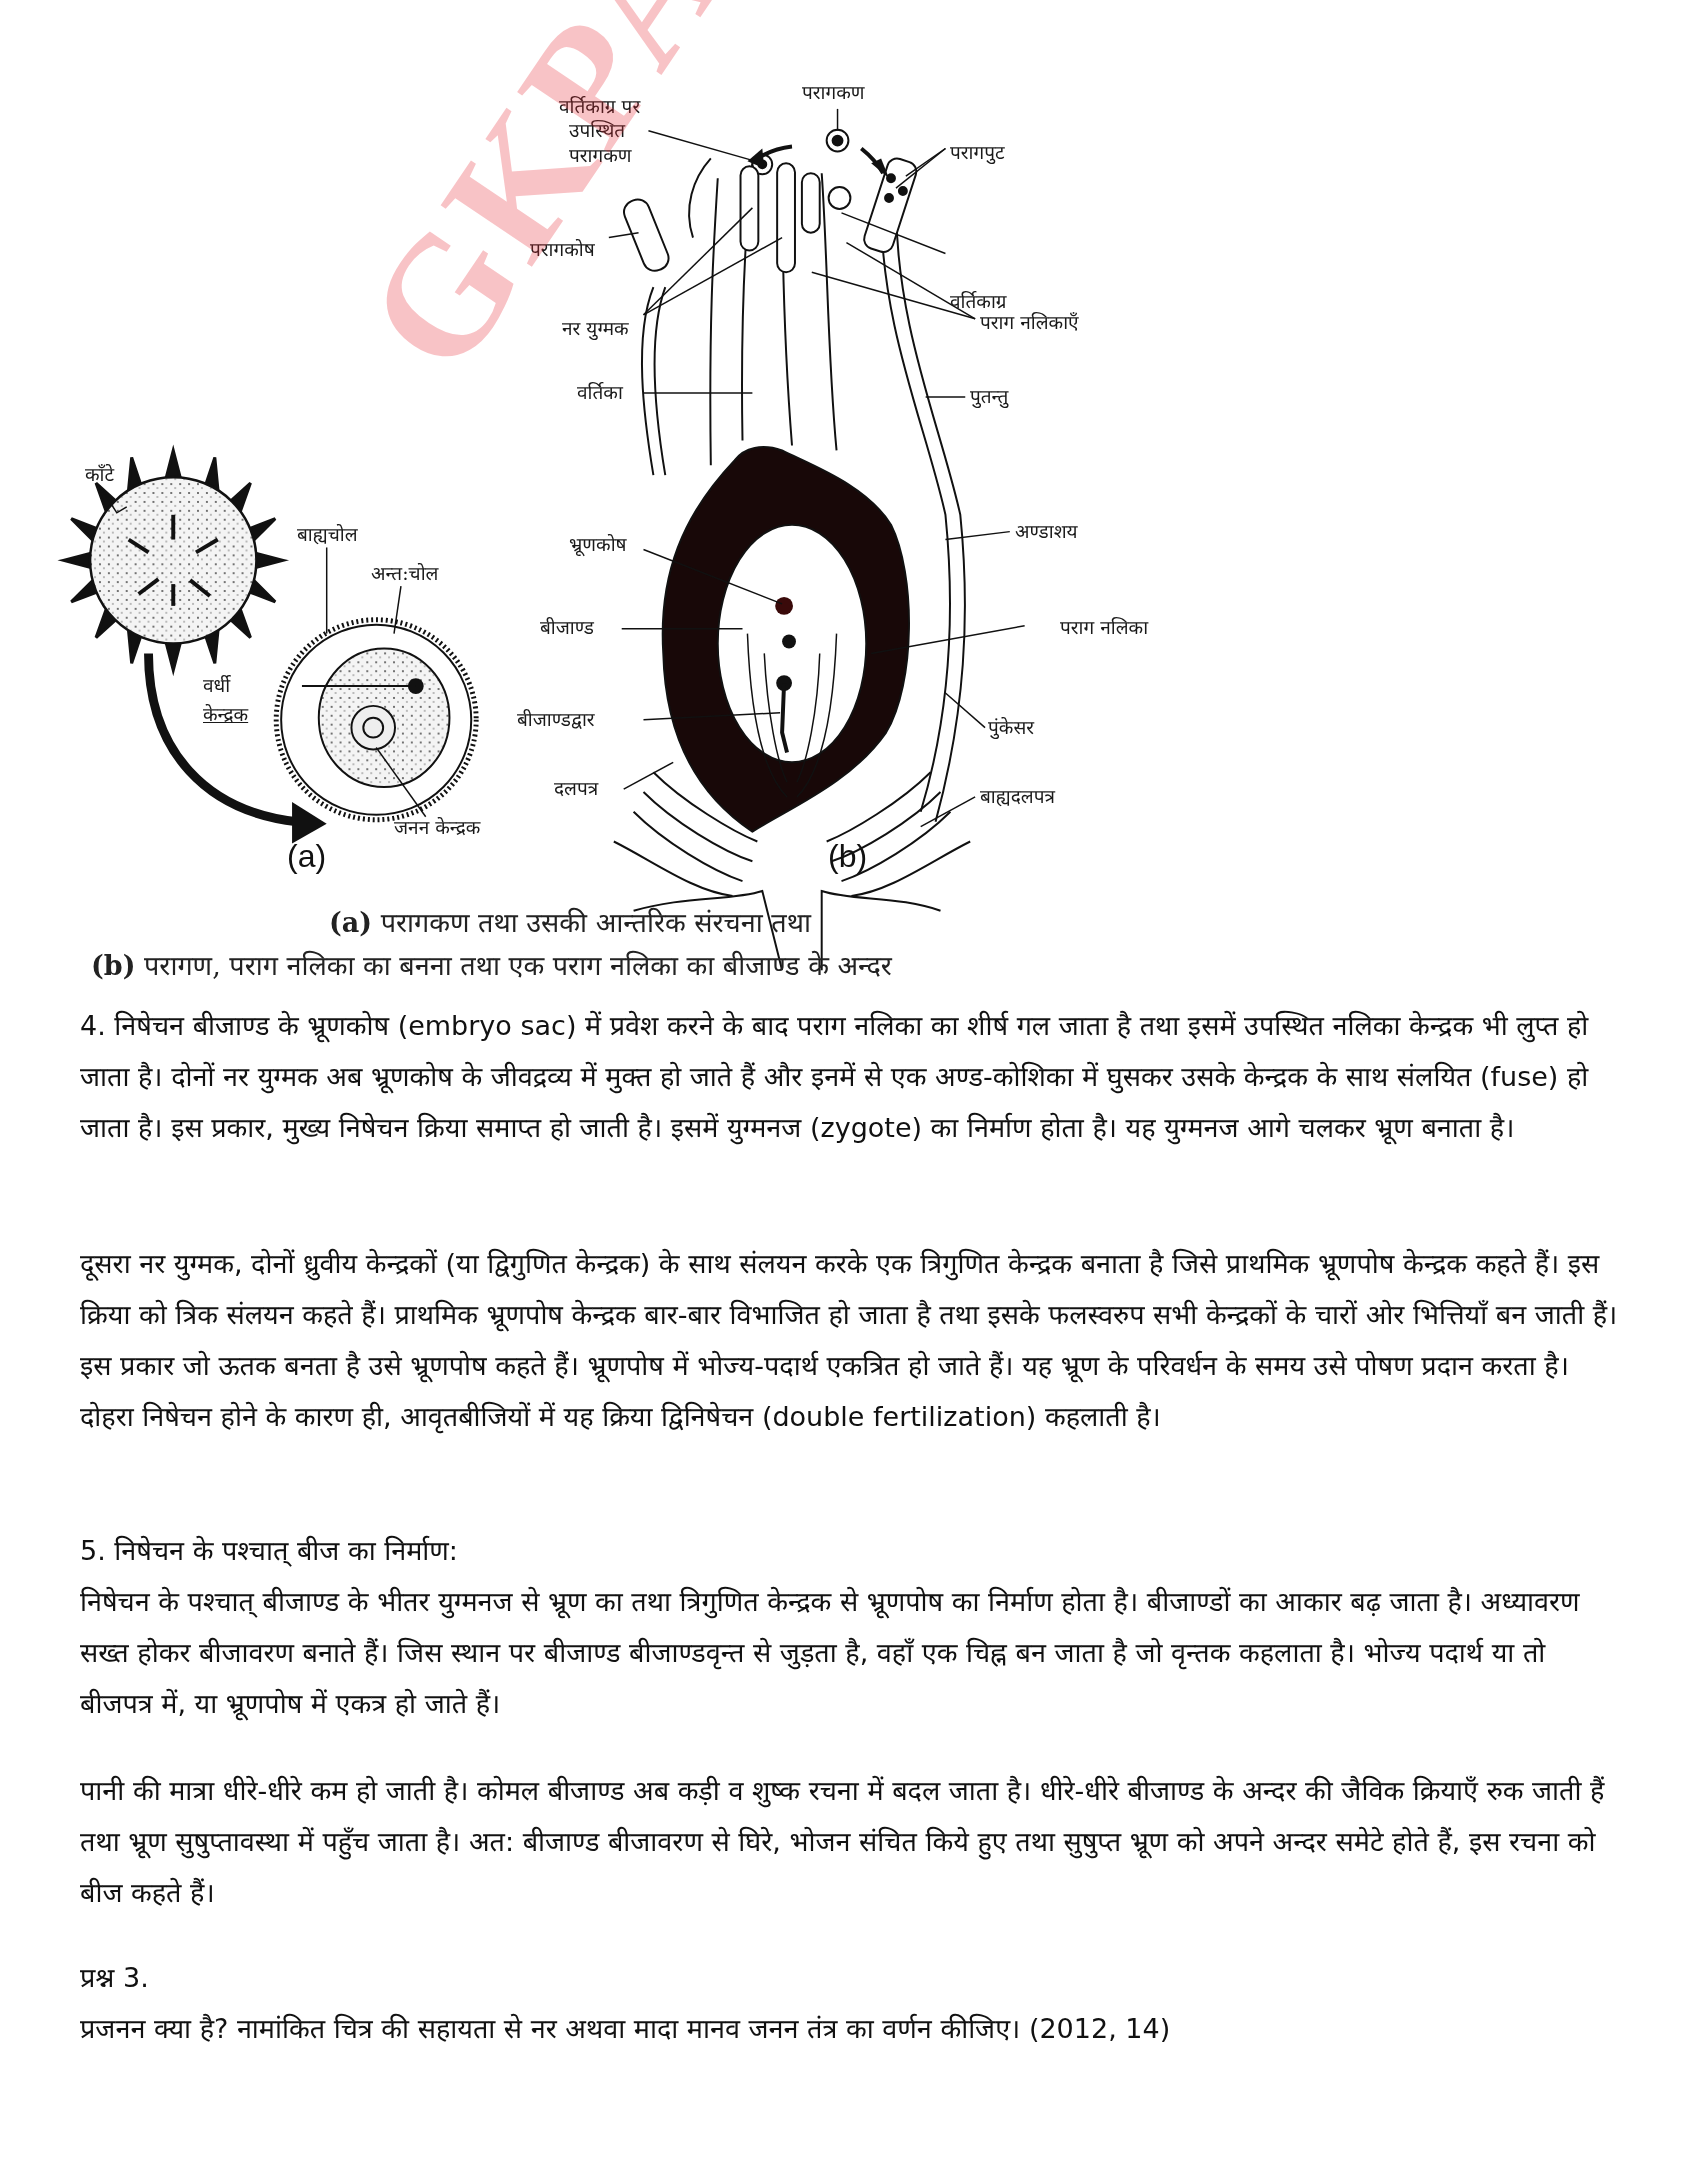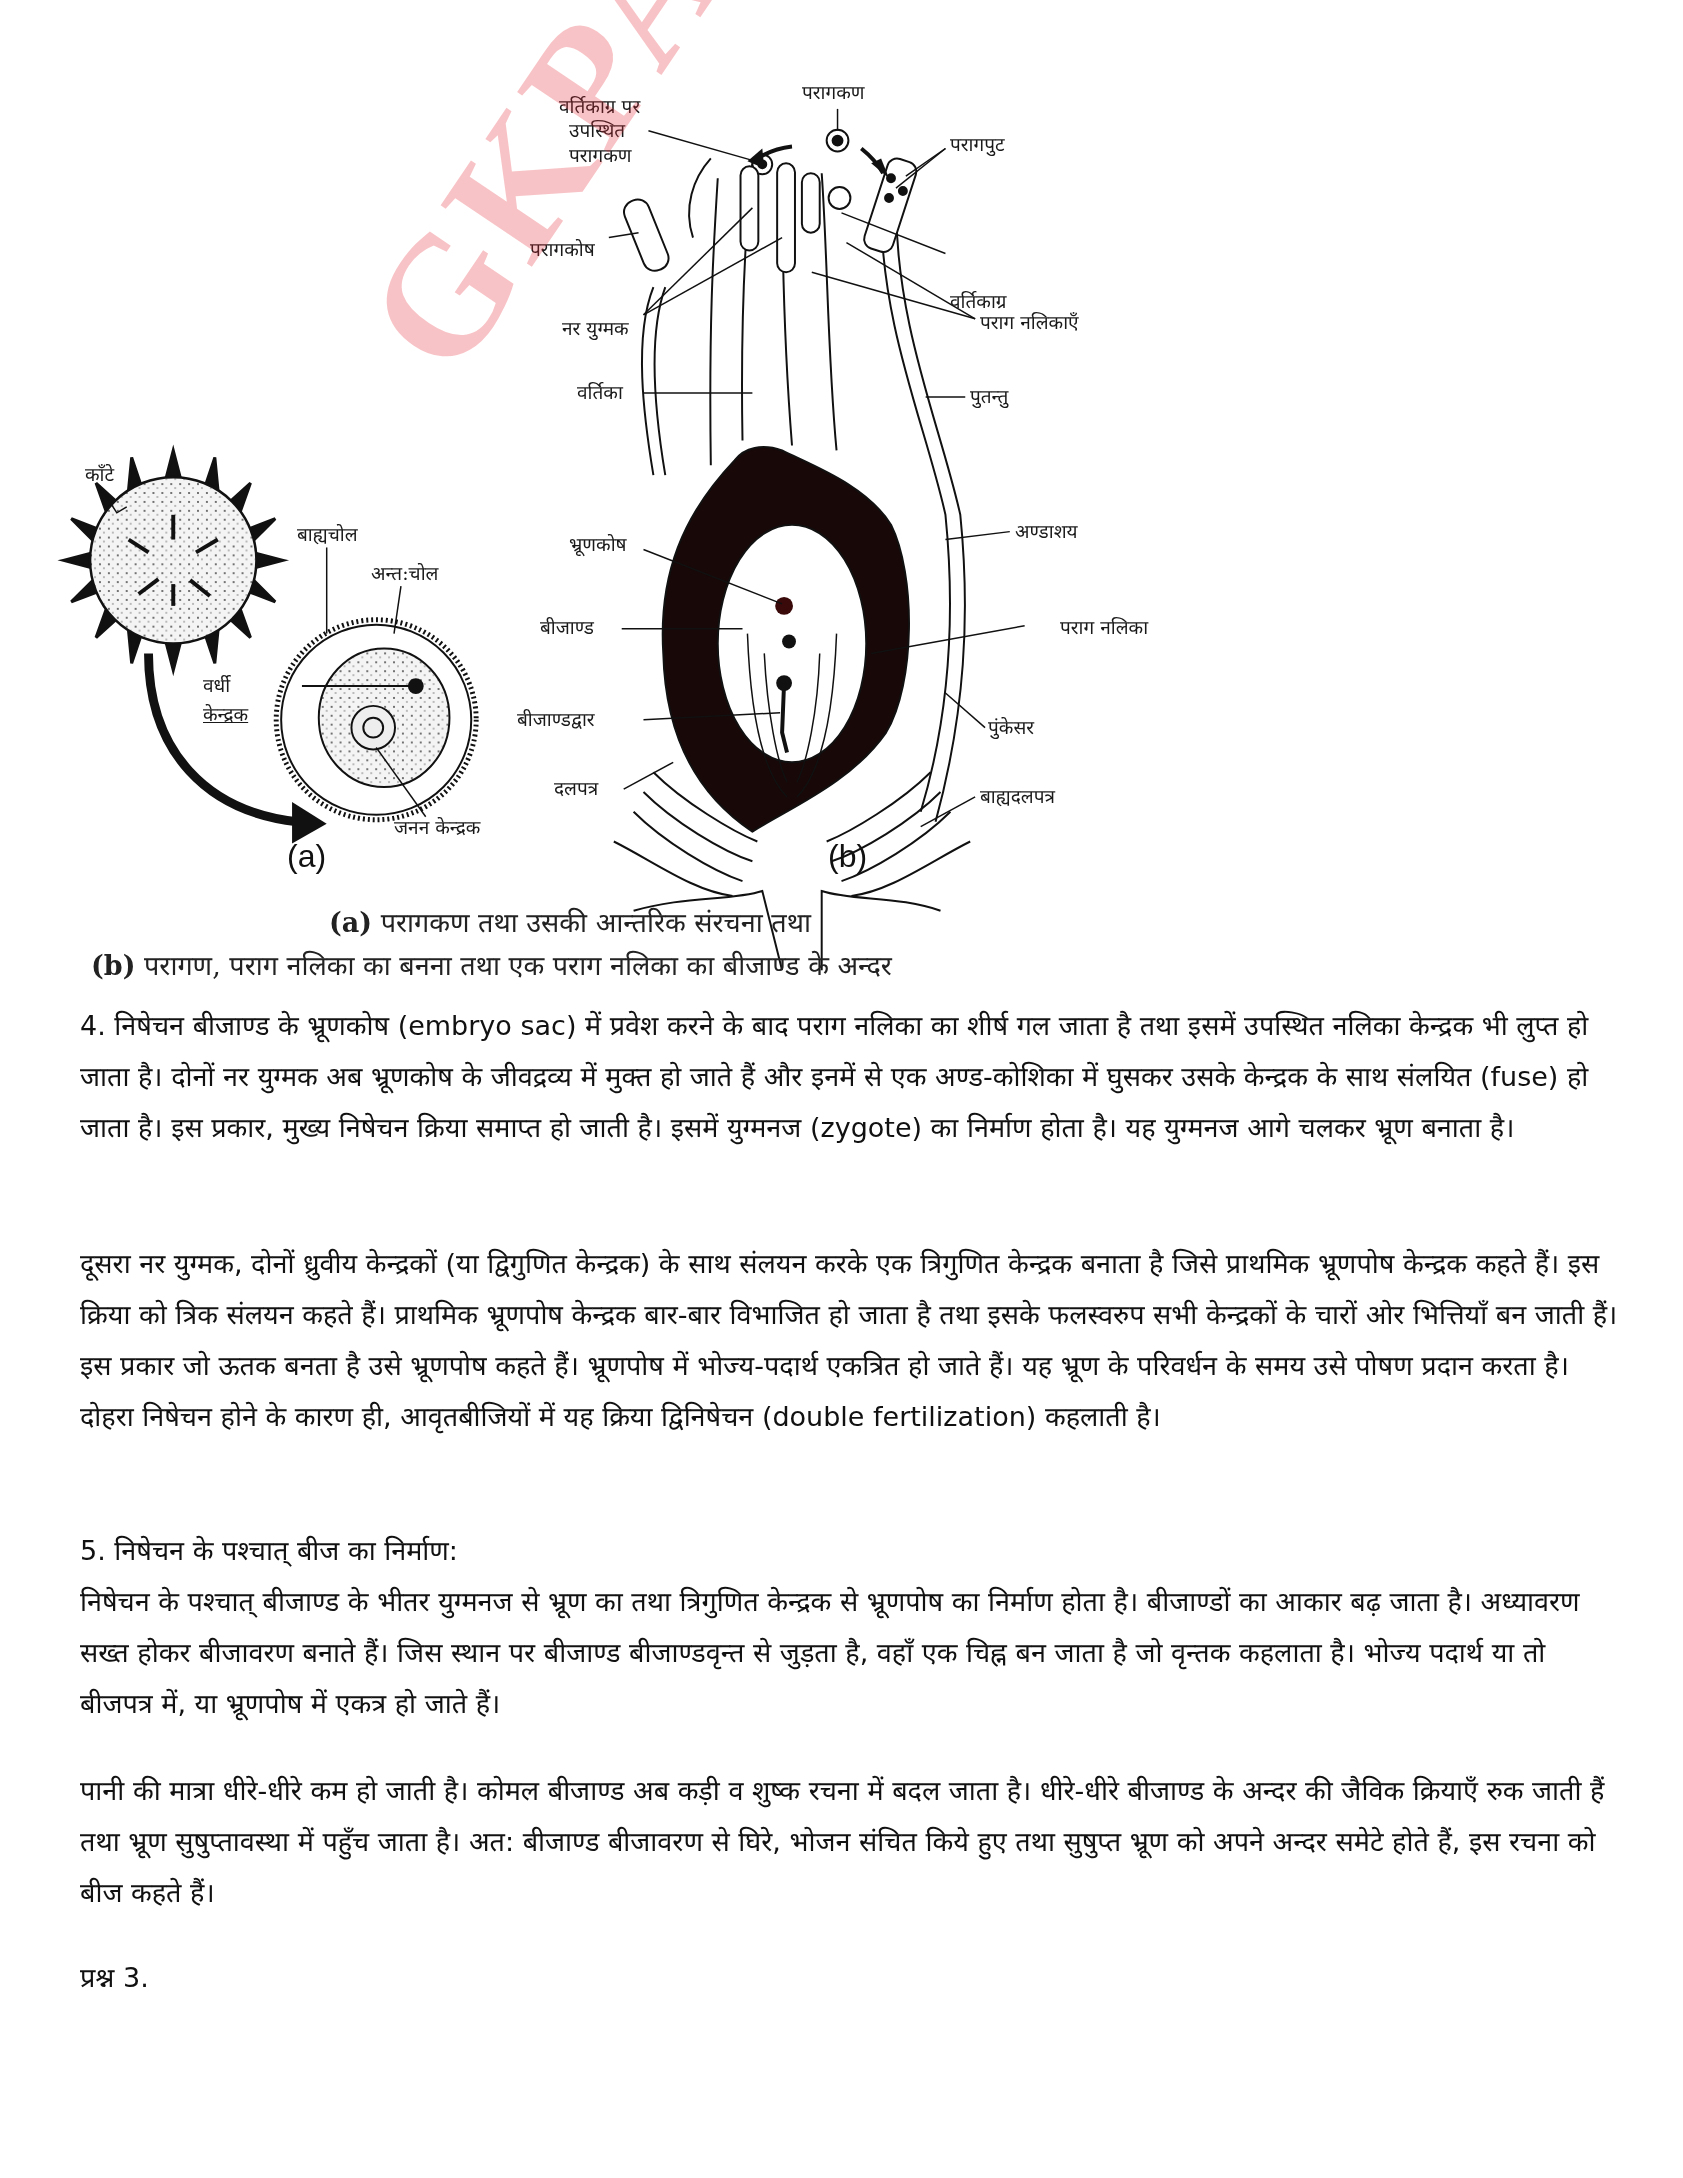--- a/index.html
+++ b/index.html
@@ -162,21 +162,21 @@
   <span class="lbl" style="left:371px; top:564px;">अन्त:चोल</span>
   <span class="lbl" style="left:203px; top:676px;">वर्धी</span>
   <span class="lbl" style="left:203px; top:705px;text-decoration:underline;">केन्द्रक</span>
   <span class="lbl" style="left:394px; top:818px;">जनन केन्द्रक</span>
   <span class="panel-letter" style="left:287px; top:838px;">(a)</span>
 
   <span class="lbl" style="left:559px; top:97px;">वर्तिकाग्र पर</span>
   <span class="lbl" style="left:569px; top:121px;">उपस्थित</span>
   <span class="lbl" style="left:569px; top:146px;">परागकण</span>
   <span class="lbl" style="left:802px; top:83px;">परागकण</span>
-  <span class="lbl" style="left:950px; top:135px;text-align:center;">परागपुट</span>
+  <span class="lbl" style="left:950px; top:143px;text-align:center;">परागपुट</span>
   <span class="lbl" style="left:530px; top:240px;">परागकोष</span>
   <span class="lbl" style="left:950px; top:244px;margin-top:48px;">वर्तिकाग्र</span>
   <span class="lbl" style="left:562px; top:319px;">नर युग्मक</span>
   <span class="lbl" style="left:980px; top:313px;">पराग नलिकाएँ</span>
   <span class="lbl" style="left:577px; top:383px;">वर्तिका</span>
   <span class="lbl" style="left:970px; top:387px;">पुतन्तु</span>
   <span class="lbl" style="left:1015px; top:522px;">अण्डाशय</span>
   <span class="lbl" style="left:569px; top:535px;">भ्रूणकोष</span>
   <span class="lbl" style="left:540px; top:618px;">बीजाण्ड</span>
   <span class="lbl" style="left:1028px; top:618px;margin-left:32px;">पराग नलिका</span>
@@ -206,14 +206,15 @@
 </div>
 <div class="text" style="top:1525px;">
   <p>5. निषेचन के पश्चात् बीज का निर्माण:</p>
   <p>निषेचन के पश्चात् बीजाण्ड के भीतर युग्मनज से भ्रूण का तथा त्रिगुणित केन्द्रक से भ्रूणपोष का निर्माण होता है। बीजाण्डों का आकार बढ़ जाता है। अध्यावरण सख्त होकर बीजावरण बनाते हैं। जिस स्थान पर बीजाण्ड बीजाण्डवृन्त से जुड़ता है, वहाँ एक चिह्न बन जाता है जो वृन्तक कहलाता है। भोज्य पदार्थ या तो बीजपत्र में, या भ्रूणपोष में एकत्र हो जाते हैं।</p>
 </div>
 <div class="text" style="top:1765px;">
   <p>पानी की मात्रा धीरे-धीरे कम हो जाती है। कोमल बीजाण्ड अब कड़ी व शुष्क रचना में बदल जाता है। धीरे-धीरे बीजाण्ड के अन्दर की जैविक क्रियाएँ रुक जाती हैं तथा भ्रूण सुषुप्तावस्था में पहुँच जाता है। अत: बीजाण्ड बीजावरण से घिरे, भोजन संचित किये हुए तथा सुषुप्त भ्रूण को अपने अन्दर समेटे होते हैं, इस रचना को बीज कहते हैं।</p>
 </div>
 <div class="text" style="top:1952px;">
   <p>प्रश्न 3.</p>
+  <p>प्रजनन क्या है? नामांकित चित्र की सहायता से नर अथवा मादा मानव जनन तंत्र का वर्णन कीजिए। (2012, 14)</p>
 </div>
 
 
 </body></html>

